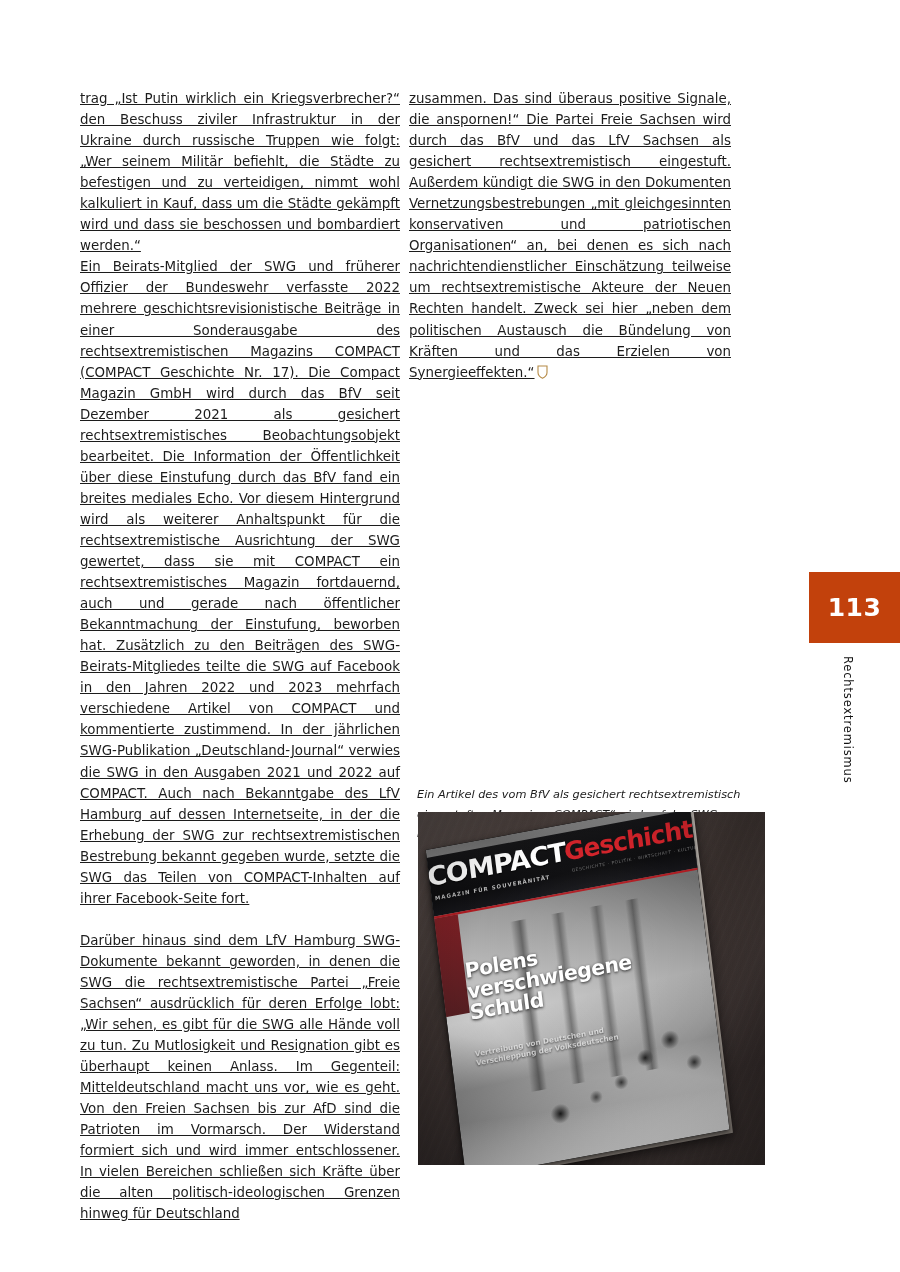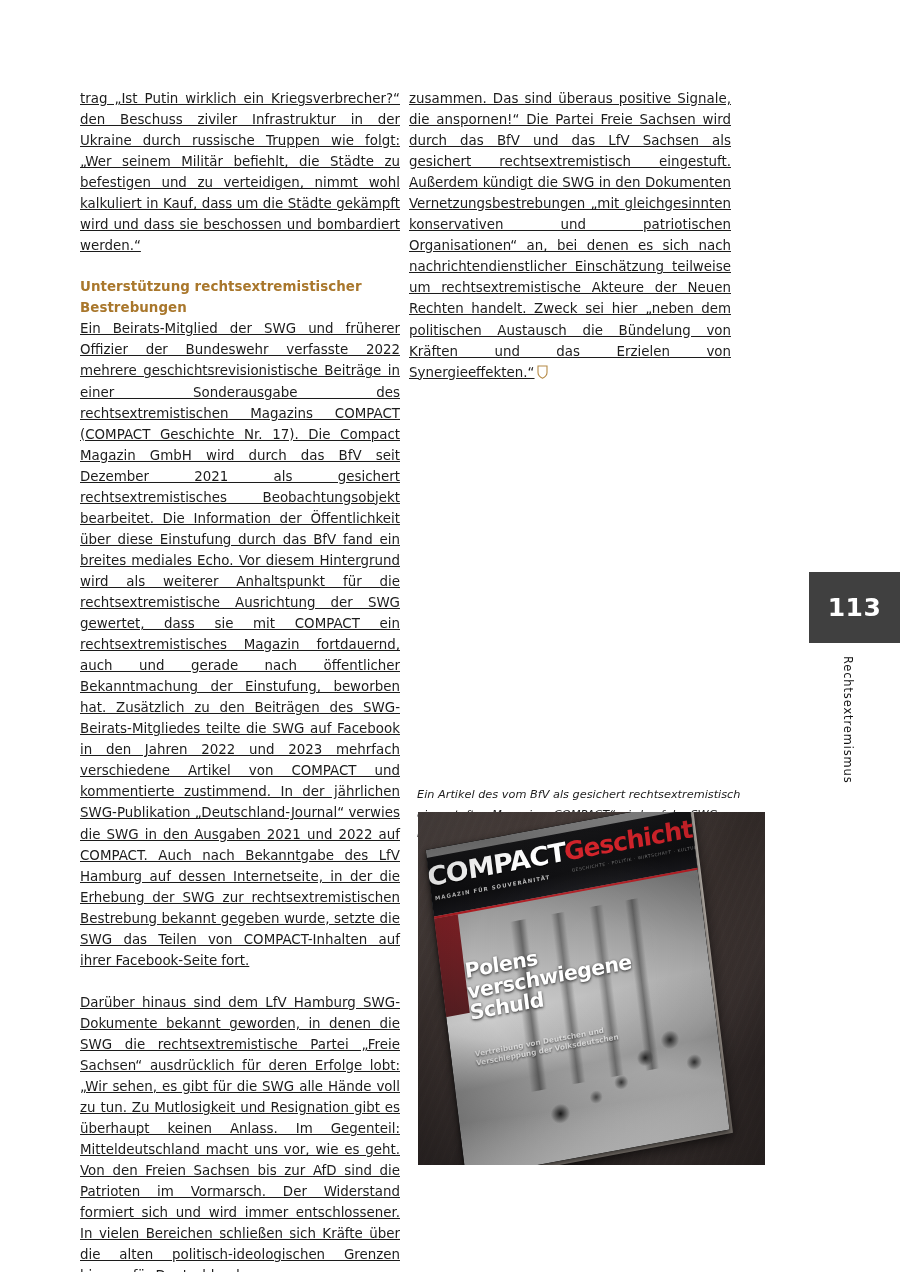--- a/index.html
+++ b/index.html
@@ -57,21 +57,21 @@
   }
   .shield-icon svg { display: block; }
 
   
   .page-number-box {
     position: absolute;
     left: 809px;
     top: 572px;
     width: 91px;
     height: 71px;
-    background: #404040;
+    background: #c2410c;
     color: #ffffff;
     font-weight: bold;
     font-size: 25px;
     display: flex;
     align-items: center;
     justify-content: center;
     letter-spacing: 0.5px;
   }
 
   .side-label {
@@ -315,23 +315,20 @@
     height: 30%;
     background: linear-gradient(180deg, #7a1117 0%, #4a0b0f 100%);
     opacity: 0.9;
   }
 </style>
 </head>
 <body>
 
 <div class="col col-left">
   <p>trag „Ist Putin wirklich ein Kriegsverbrecher?“ den Beschuss ziviler Infrastruktur in der Ukraine durch russische Truppen wie folgt: „Wer seinem Militär befiehlt, die Städte zu befestigen und zu verteidigen, nimmt wohl kalkuliert in Kauf, dass um die Städte gekämpft wird und dass sie beschossen und bombardiert werden.“</p>
-  <div class="heading-block">
-    <h2 class="section-heading">Unterstützung rechtsextremistischer Bestrebungen</h2>
-  </div>
   <p>Ein Beirats-Mitglied der SWG und früherer Offizier der Bundeswehr verfasste 2022 mehrere geschichtsrevisionistische Beiträge in einer Sonderausgabe des rechtsextremistischen Magazins COMPACT (COMPACT Geschichte Nr. 17). Die Compact Magazin GmbH wird durch das BfV seit Dezember 2021 als gesichert rechtsextremistisches Beobachtungsobjekt bearbeitet. Die Information der Öffentlichkeit über diese Einstufung durch das BfV fand ein breites mediales Echo. Vor diesem Hintergrund wird als weiterer Anhaltspunkt für die rechtsextremistische Ausrichtung der SWG gewertet, dass sie mit COMPACT ein rechtsextremistisches Magazin fortdauernd, auch und gerade nach öffentlicher Bekanntmachung der Einstufung, beworben hat. Zusätzlich zu den Beiträgen des SWG-Beirats-Mitgliedes teilte die SWG auf Facebook in den Jahren 2022 und 2023 mehrfach verschiedene Artikel von COMPACT und kommentierte zustimmend. In der jährlichen SWG-Publikation „Deutschland-Journal“ verwies die SWG in den Ausgaben 2021 und 2022 auf COMPACT. Auch nach Bekanntgabe des LfV Hamburg auf dessen Internetseite, in der die Erhebung der SWG zur rechtsextremistischen Bestrebung bekannt gegeben wurde, setzte die SWG das Teilen von COMPACT-Inhalten auf ihrer Facebook-Seite fort.</p>
   <div class="para-gap"></div>
   <p>Darüber hinaus sind dem LfV Hamburg SWG-Dokumente bekannt geworden, in denen die SWG die rechtsextremistische Partei „Freie Sachsen“ ausdrücklich für deren Erfolge lobt: „Wir sehen, es gibt für die SWG alle Hände voll zu tun. Zu Mutlosigkeit und Resignation gibt es überhaupt keinen Anlass. Im Gegenteil: Mitteldeutschland macht uns vor, wie es geht. Von den Freien Sachsen bis zur AfD sind die Patrioten im Vormarsch. Der Widerstand formiert sich und wird immer entschlossener. In vielen Bereichen schließen sich Kräfte über die alten politisch-ideologischen Grenzen hinweg für Deutschland</p>
 </div>
 
 <div class="col col-right">
   <p><span>zusammen. Das sind überaus positive Signale, die anspornen!“ Die Partei Freie Sachsen wird durch das BfV und das LfV Sachsen als gesichert rechtsextremistisch eingestuft. Außerdem kündigt die SWG in den Dokumenten Vernetzungsbestrebungen „mit gleichgesinnten konservativen und patriotischen Organisationen“ an, bei denen es sich nach nachrichtendienstlicher Einschätzung teilweise um rechtsextremistische Akteure der Neuen Rechten handelt. Zweck sei hier „neben dem politischen Austausch die Bündelung von Kräften und das Erzielen von Synergieeffekten.“</span><span class="shield-icon"><svg viewBox="0 0 11 14" width="11" height="14" aria-hidden="true">
           <path d="M1 1 H10 V7.5 C10 10.6 7.6 12.3 5.5 13.2 C3.4 12.3 1 10.6 1 7.5 Z" fill="none" stroke="#b58a46" stroke-width="1.1"></path>
         </svg></span></p>
 </div>

